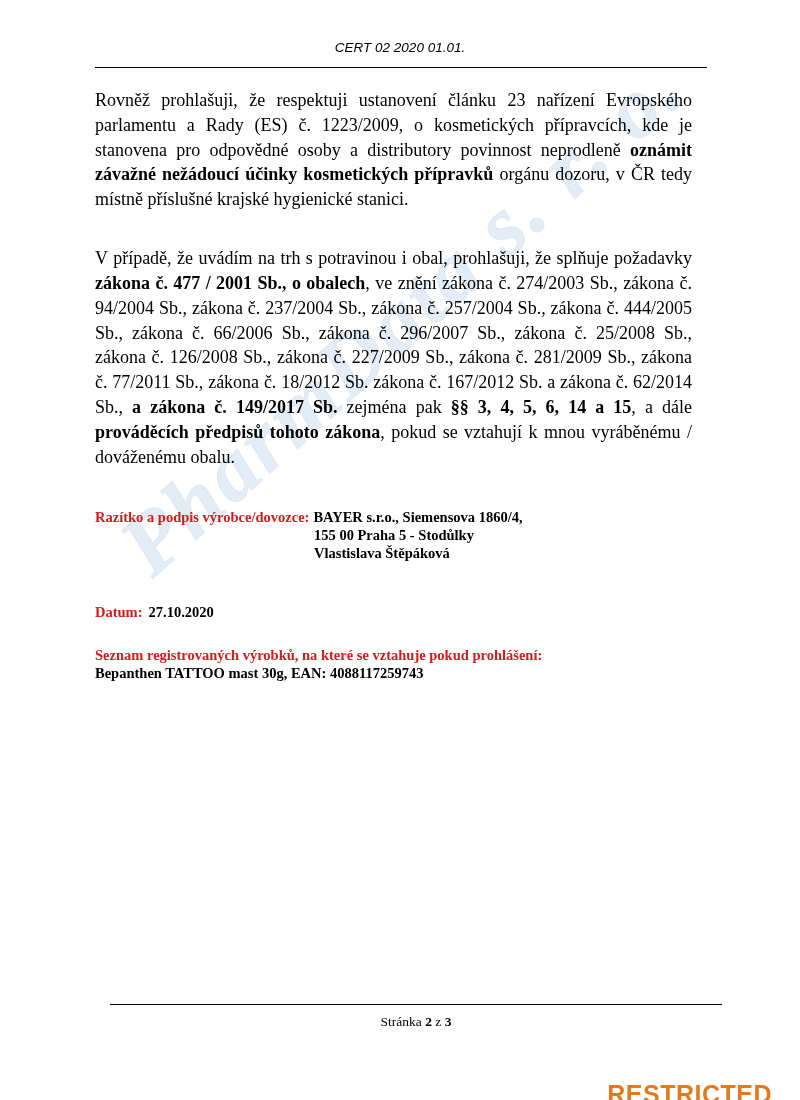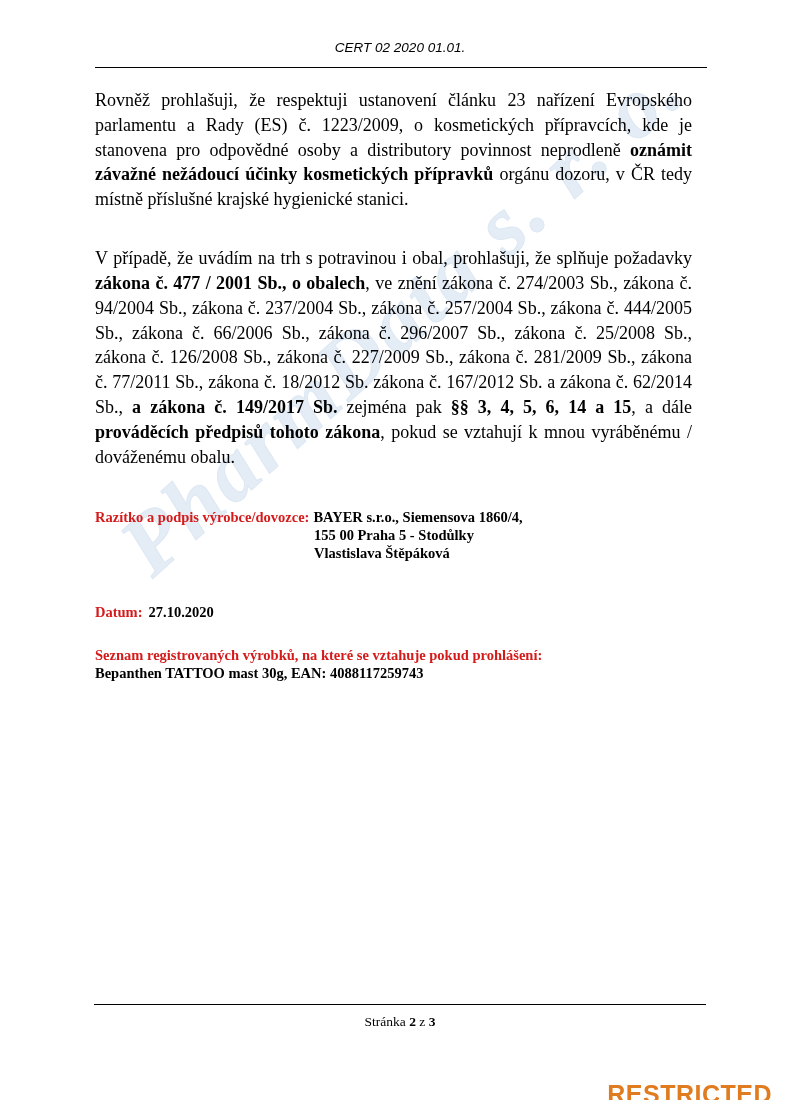--- a/index.html
+++ b/index.html
@@ -141,21 +141,21 @@
   }
   .list-item {
     font-weight: bold;
     display: block;
     margin-top: 1px;
   }
 
   
   .footer {
     position: absolute;
-    left: 94px;
+    left: 110px;
     top: 1004px;
     width: 612px;
     z-index: 2;
   }
   .footer-rule {
     border-top: 1px solid #000;
     width: 100%;
   }
   .footer-text {
     margin-top: 9px;

